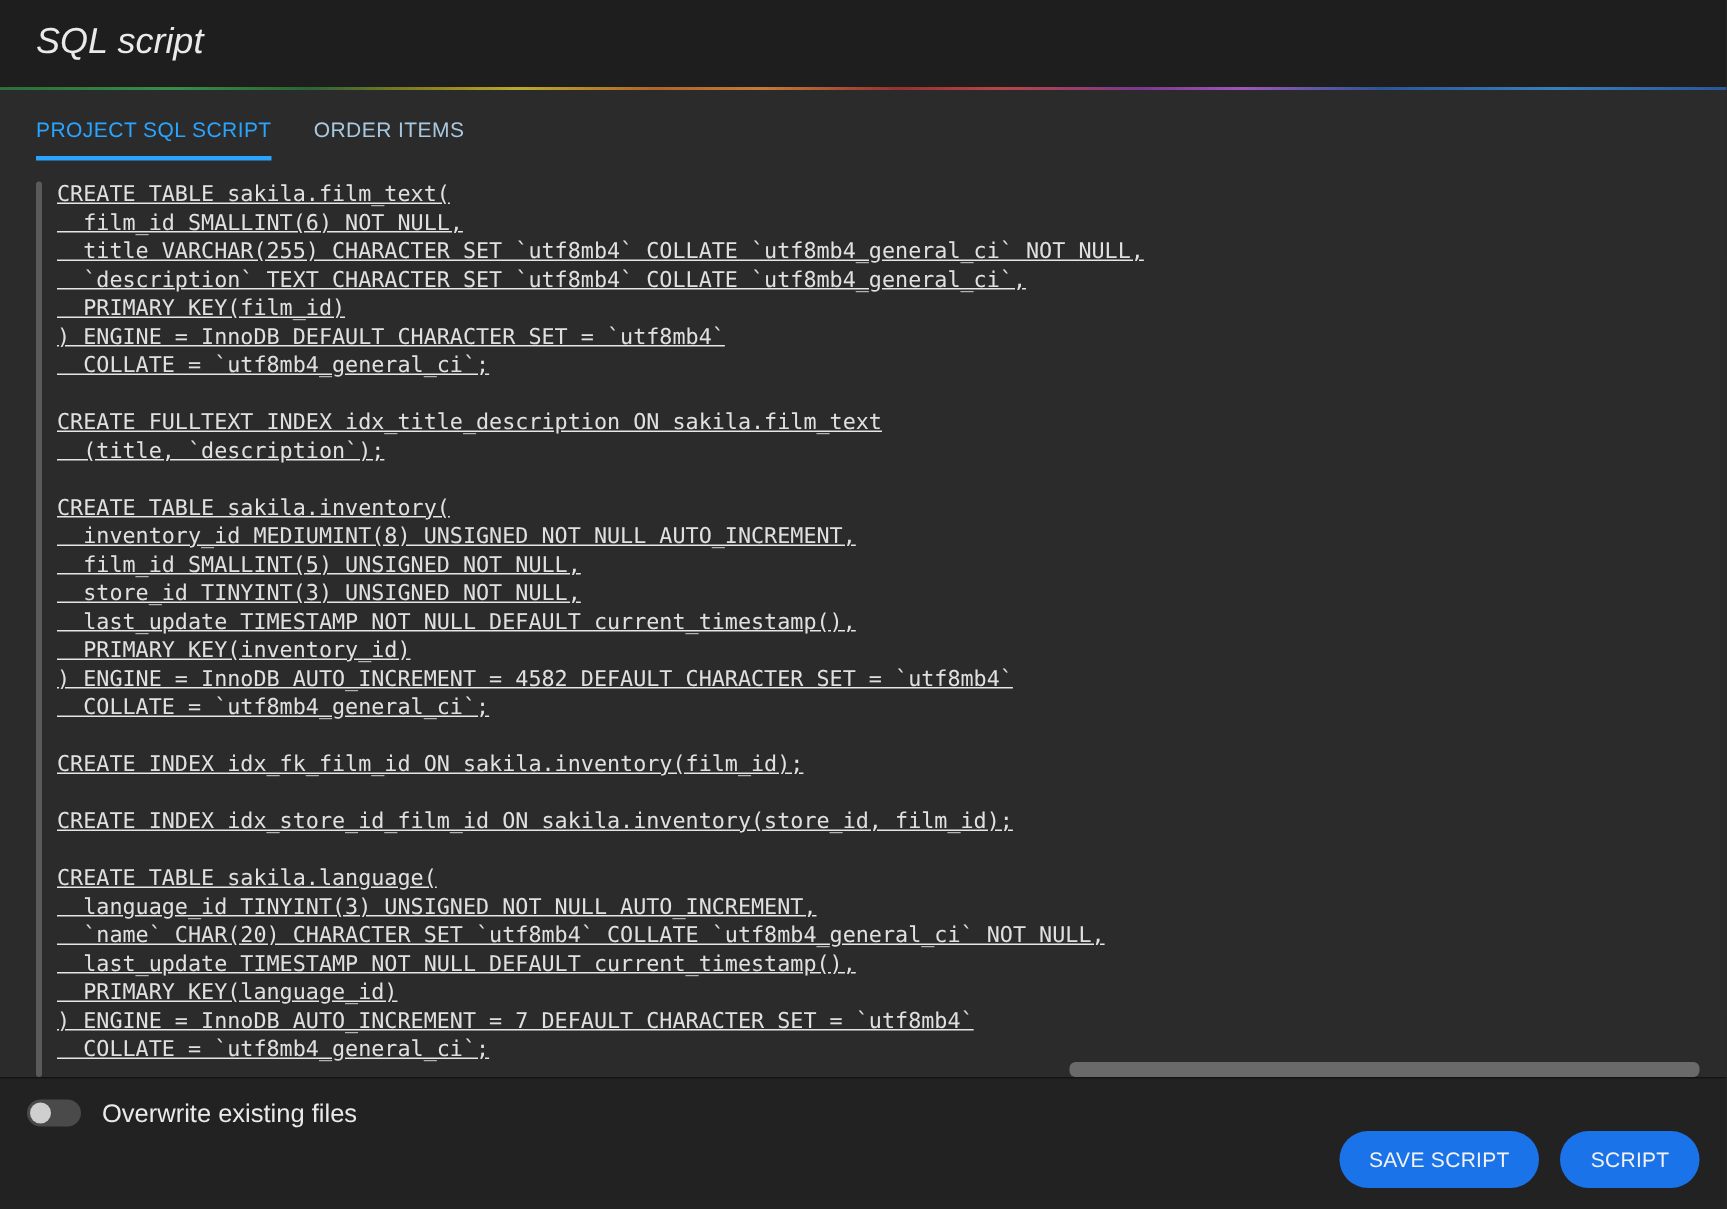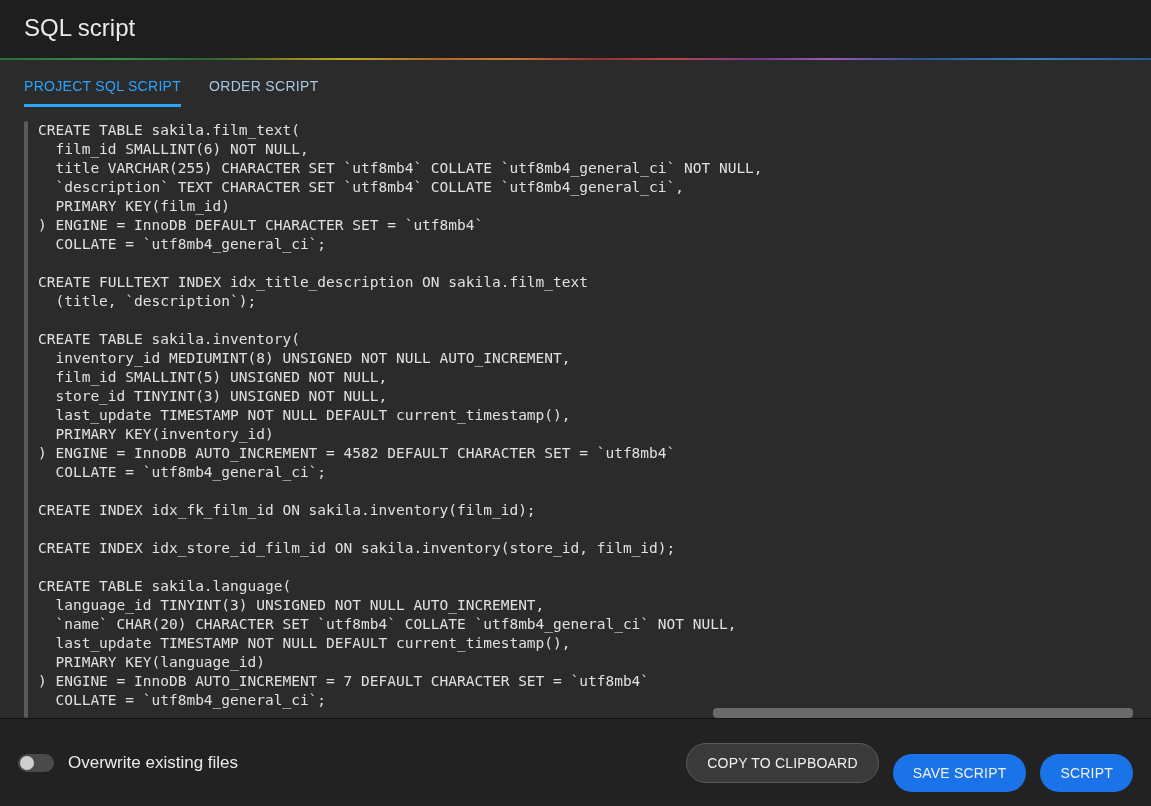--- a/index.html
+++ b/index.html
@@ -24,21 +24,21 @@
     color:var(--text);
     font-family:"Segoe UI",Arial,sans-serif;
     overflow:hidden;
     display:flex;flex-direction:column;
   }
   .titlebar{
     padding:14px 24px 16px 24px;
     background:#1e1e1e;
   }
   .title{
-    font-size:24px;font-weight:400;color:#eaeaea;
+    font-size:24px;font-weight:400;color:#eaeaea;font-style:italic;
   }
   .rainbow{
     height:var(--stripe-h);
     background:linear-gradient(90deg,
       #2c7a3d 0%, #3aa04c 10%, #2b6f35 18%,
       #a3911e 25%, #d4c02b 30%,
       #c76f2a 38%, #e08a3a 44%,
       #a83232 52%, #d24a4a 58%,
       #8a3aa0 66%, #b35fcf 72%,
       #2a5ea8 80%, #3a8ed4 90%, #2a5ea8 100%);
@@ -57,20 +57,21 @@
   }
   .tab.active{
     color:var(--tab-active);
     border-bottom-color:var(--tab-active);
   }
   .content{
     flex:1 1 auto;
     position:relative;
     padding:14px 8px 0 24px;
     overflow:hidden;
+    text-decoration:underline;
   }
   .code-wrap{
     position:relative;
     height:100%;
     padding-left:14px;
   }
   .code-gutter{
     position:absolute;left:0;top:0;bottom:0;width:4px;
     background:#5a5a5a;border-radius:2px;
   }
@@ -93,21 +94,21 @@
   pre.code::-webkit-scrollbar-thumb{background:#6a6a6a;border-radius:4px;}
   .hscroll{
     position:absolute;left:24px;right:18px;bottom:0;height:10px;
     background:transparent;
   }
   .hscroll .thumb{
     position:absolute;right:0;top:0;height:10px;width:420px;
     background:#6a6a6a;border-radius:4px;
   }
   .footer{
-    display:flex;align-items:center;gap:14px;
+    display:flex;gap:14px;
     padding:14px 18px;
     background:#222;
     border-top:1px solid #141414;
   }
   .toggle{
     width:36px;height:18px;border-radius:10px;
     background:#4a4a4a;position:relative;cursor:pointer;
     flex:0 0 auto;
   }
   .toggle .knob{
@@ -135,21 +136,21 @@
 </head>
 <body>
 
 <div class="titlebar">
   <div class="title">SQL script</div>
 </div>
 <div class="rainbow"></div>
 
 <div class="tabs">
   <div class="tab active">PROJECT SQL SCRIPT</div>
-  <div class="tab">ORDER SCRIPT</div>
+  <div class="tab">ORDER ITEMS</div>
 </div>
 
 <div class="content">
   <div class="code-wrap">
     <div class="code-gutter"></div>
     <pre class="code">CREATE TABLE sakila.film_text(
   film_id SMALLINT(6) NOT NULL,
   title VARCHAR(255) CHARACTER SET `utf8mb4` COLLATE `utf8mb4_general_ci` NOT NULL,
   `description` TEXT CHARACTER SET `utf8mb4` COLLATE `utf8mb4_general_ci`,
   PRIMARY KEY(film_id)
@@ -184,16 +185,15 @@
     <div class="thumb"></div>
   </div>
 </div>
 
 <div class="footer">
   <div class="toggle">
     <div class="knob"></div>
   </div>
   <div class="toggle-label">Overwrite existing files</div>
   <div class="spacer"></div>
-  <button class="btn btn-dark">COPY TO CLIPBOARD</button>
   <button class="btn btn-blue">SAVE SCRIPT</button>
   <button class="btn btn-blue">SCRIPT</button>
 </div>
 
 </body></html>

